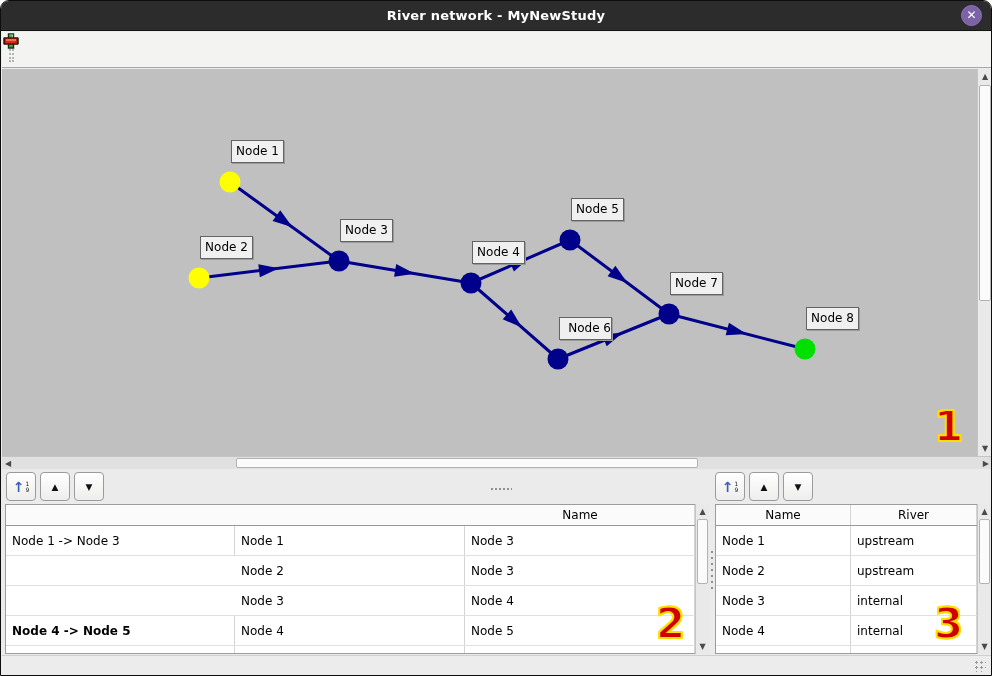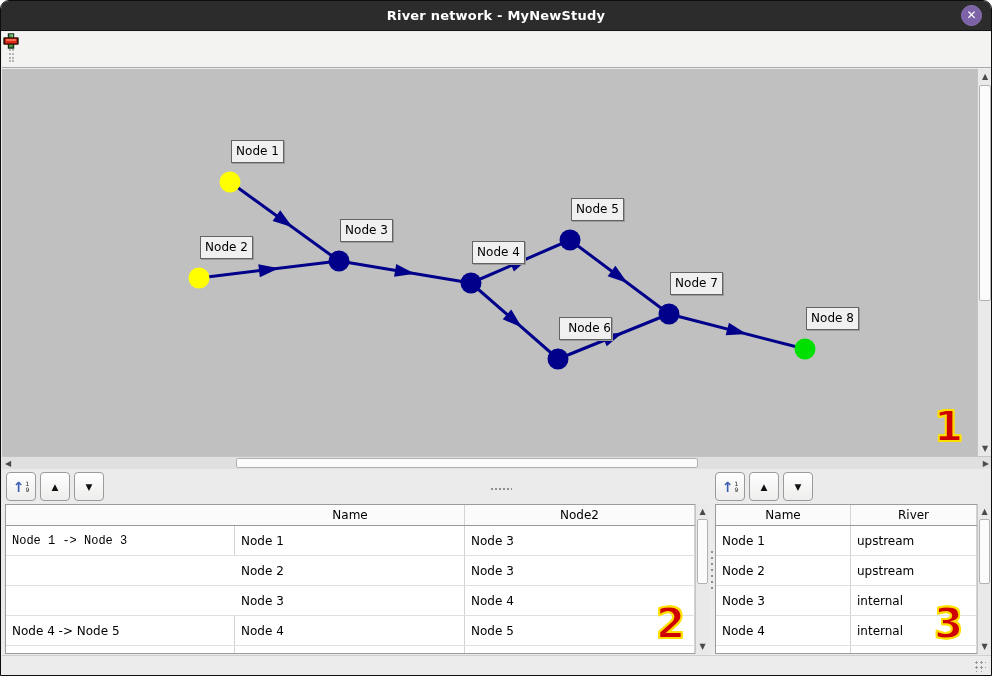--- a/index.html
+++ b/index.html
@@ -223,37 +223,36 @@
         <span>▲</span>
       </div>
       <div class="mini-btn">
         <span>▼</span>
       </div>
     </div>
 
     <div id="links-table" class="table" style="left:3px; width:691px; height:150px;">
         <div class="trow thead">
           <div class="tcell" style="width: 229px;">Name</div>
-          <div class="tcell" style="width: 230px;">Node2</div>
-        </div>
-        <div class="trow">
-          <div class="tcell" style="width: 229px; font-family: Liberation Mono, monospace;">Node 1 -&gt; Node 3</div>
+        </div>
+        <div class="trow">
+          <div class="tcell" style="width: 229px;">Node 1 -&gt; Node 3</div>
           <div class="tcell" style="width: 230px;">Node 1</div>
           <div class="tcell" style="width: 230px;">Node 3</div>
         </div>
         <div class="trow">
           <div class="tcell" style="width: 230px;">Node 2</div>
           <div class="tcell" style="width: 230px;">Node 3</div>
         </div>
         <div class="trow">
           <div class="tcell" style="width: 230px;">Node 3</div>
           <div class="tcell" style="width: 230px;">Node 4</div>
         </div>
         <div class="trow">
-          <div class="tcell" style="width: 229px;">Node 4 -&gt; Node 5</div>
+          <div class="tcell" style="width: 229px; font-weight: bold;">Node 4 -&gt; Node 5</div>
           <div class="tcell" style="width: 230px;">Node 4</div>
           <div class="tcell" style="width: 230px;">Node 5</div>
         </div>
         <div class="trow">
           <div class="tcell" style="width: 229px;"></div>
           <div class="tcell" style="width: 230px;"></div>
           <div class="tcell" style="width: 230px;"></div>
         </div>
       </div>
     <div class="vscroll" style="left:693px; top:35px; width:14px; height:150px;">

